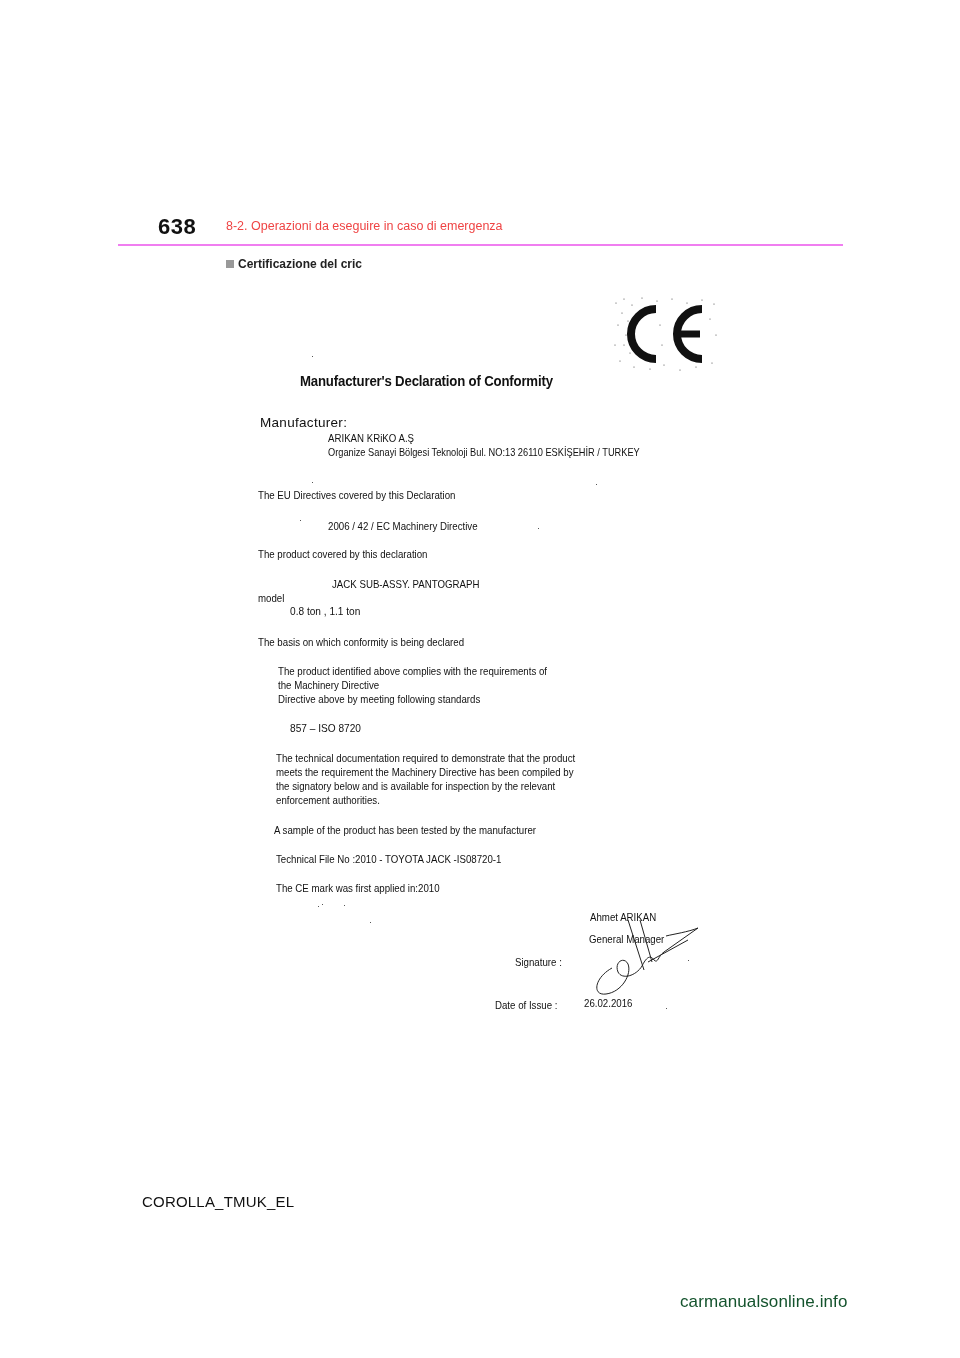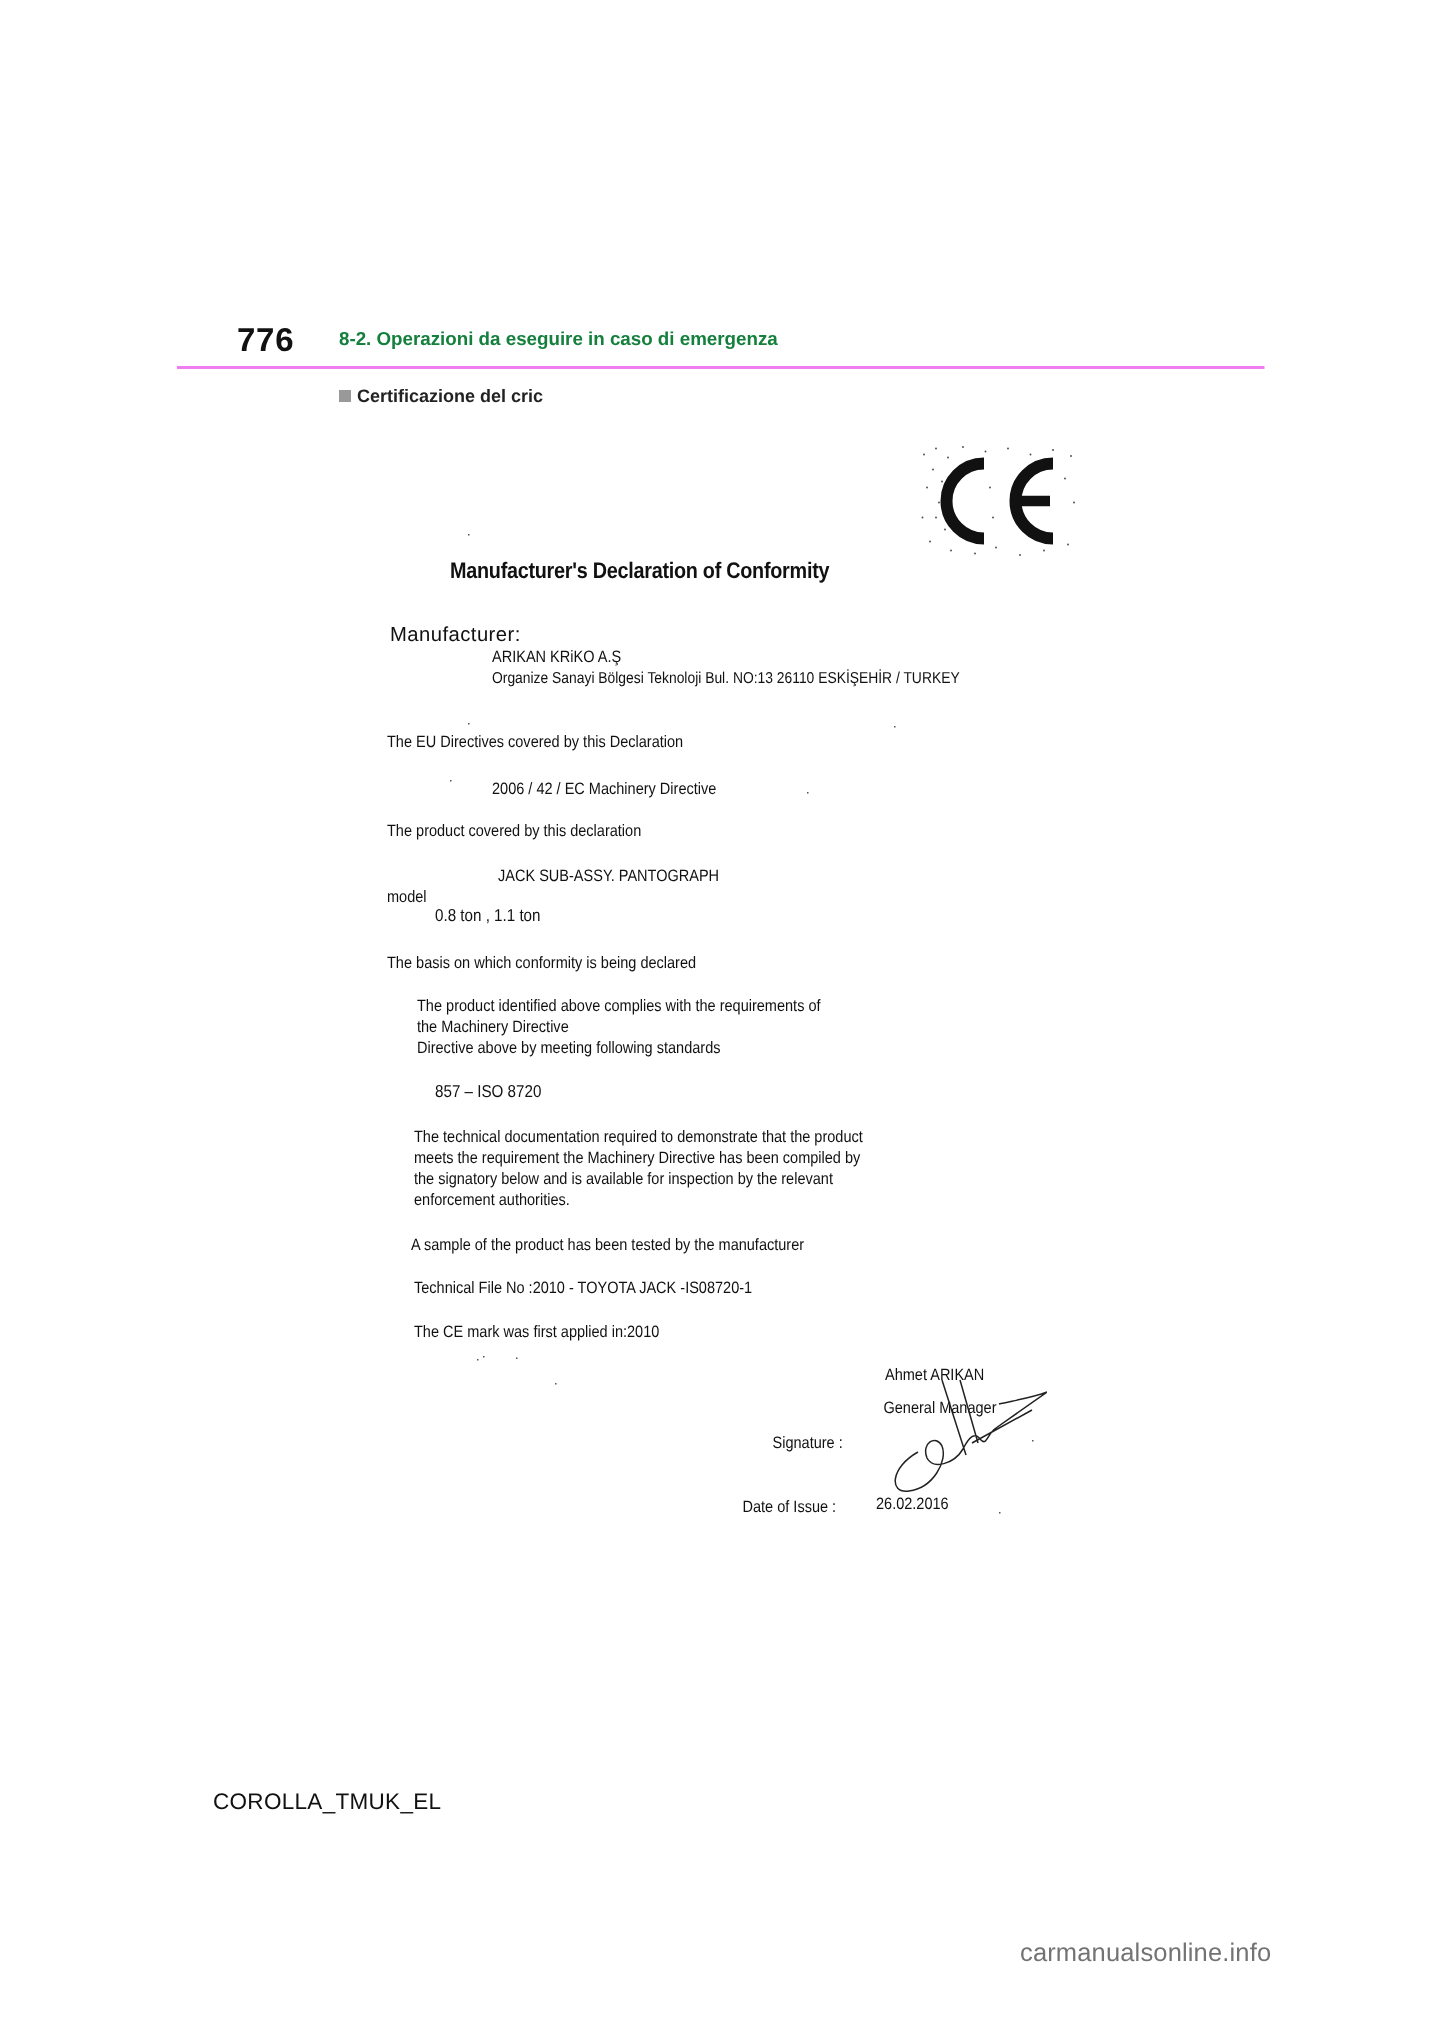--- a/index.html
+++ b/index.html
@@ -1,36 +1,36 @@
 <!DOCTYPE html>
 <html><head>
   <meta charset="utf-8">
   <style>
     html, body { margin: 0; padding: 0; background: #ffffff; }
     body { width: 960px; height: 1358px; position: relative; overflow: hidden; font-family: "Liberation Sans", sans-serif; color: #111; }
     .abs { position: absolute; white-space: nowrap; }
     .page-num { left: 158px; top: 214px; font-size: 22px; font-weight: bold; color: #111; letter-spacing: 0.5px; }
-    .section-title { left: 226px; top: 219px; font-size: 12.5px; font-weight: bold; color: #15803d; }
+    .section-title { left: 226px; top: 219px; font-size: 12.5px; font-weight: normal; color: #ef4444; }
     .pink-rule { left: 118px; top: 244px; width: 725px; height: 2px; background: #f07ef0; }
     .subheading { left: 198px; top: 257px; font-size: 12px; font-weight: bold; color: #222; display: flex; align-items: center; padding-left: 28px; }
     .subheading .sq { width: 8px; height: 8px; background: #999; margin-right: 4px; display: inline-block; }
     .ce-mark { left: 612px; top: 295px; width: 108px; height: 78px; }
     .doc { font-family: "Liberation Sans", sans-serif; color: #111; font-size: 10.5px; }
     .doc-title { left: 300px; top: 372px; font-size: 15px; font-weight: bold; letter-spacing: -0.2px; }
     .mfr-label { left: 260px; top: 415px; font-size: 13.5px; font-weight: normal; letter-spacing: 0.3px; }
     .cond { transform-origin: left top; transform: scaleX(0.88); }
     .signature { left: 588px; top: 918px; width: 110px; height: 80px; }
     .footer-code { left: 142px; top: 1193px; font-size: 15px; color: #111; letter-spacing: 0.2px; }
-    .watermark { left: 680px; top: 1292px; font-size: 17px; color: #737373; letter-spacing: 0.1px; }
+    .watermark { left: 680px; top: 1292px; font-size: 17px; color: #14532d; letter-spacing: 0.1px; }
     .speck { position: absolute; width: 1px; height: 1px; background: #555; }
   </style>
 </head>
 <body>
 
-<div class="abs page-num">776</div>
+<div class="abs page-num">638</div>
 <div class="abs section-title">8-2. Operazioni da eseguire in caso di emergenza</div>
 <div class="abs pink-rule"></div>
 
 <div class="abs subheading">
   <span class="sq"></span>
   <span>Certificazione del cric</span>
 </div>
 
 <div>
 

